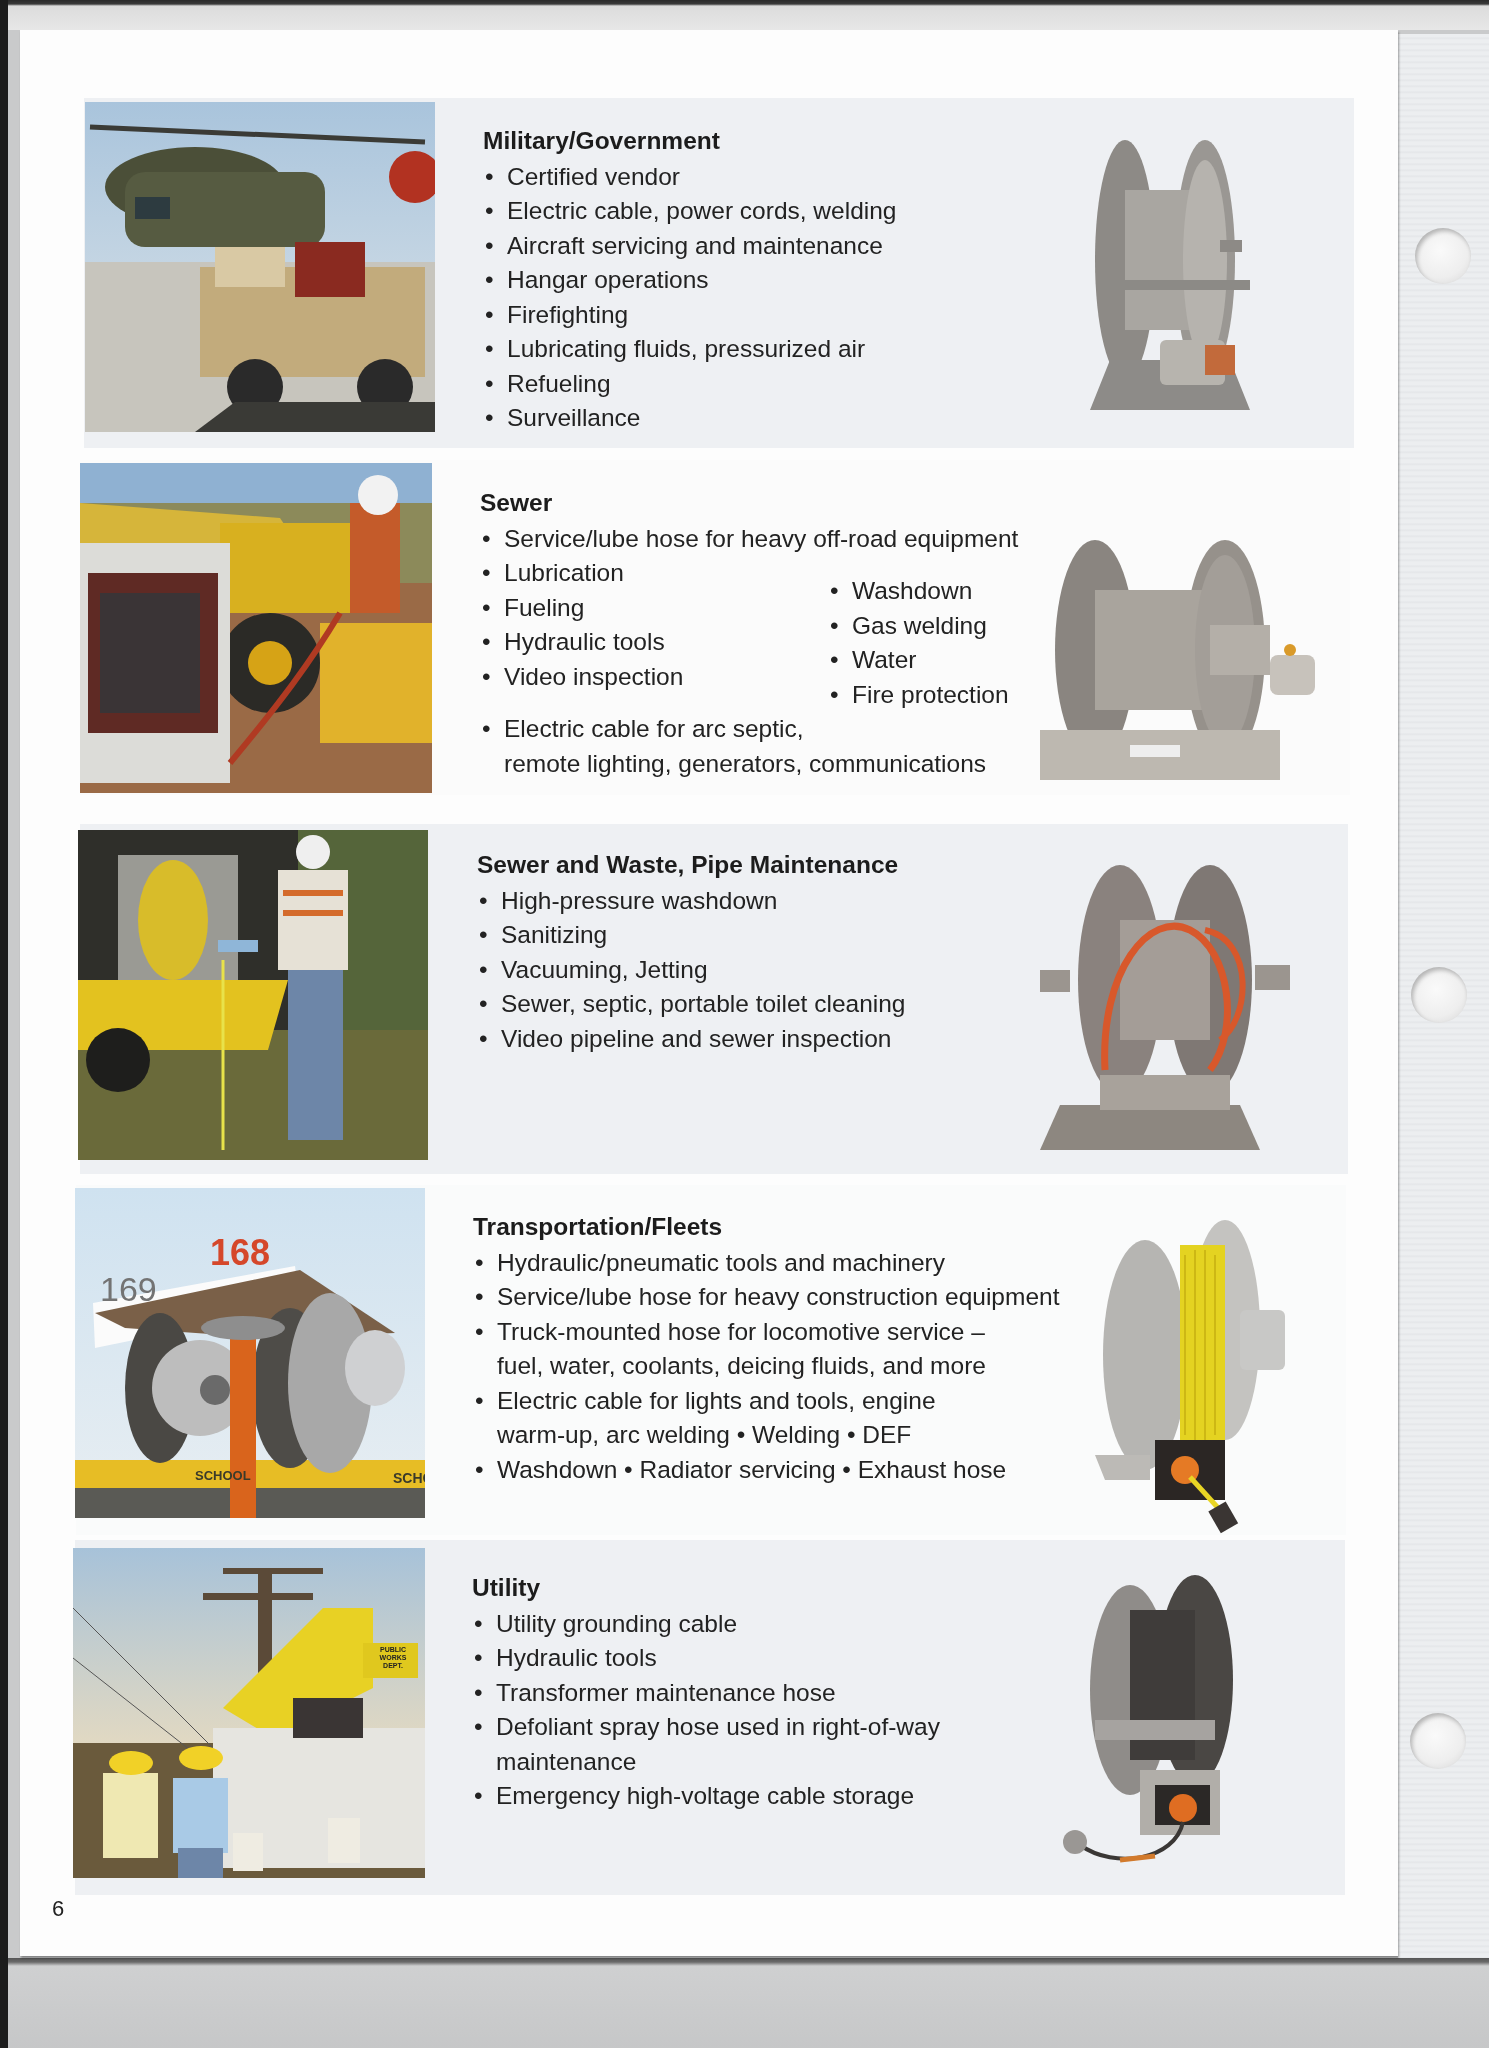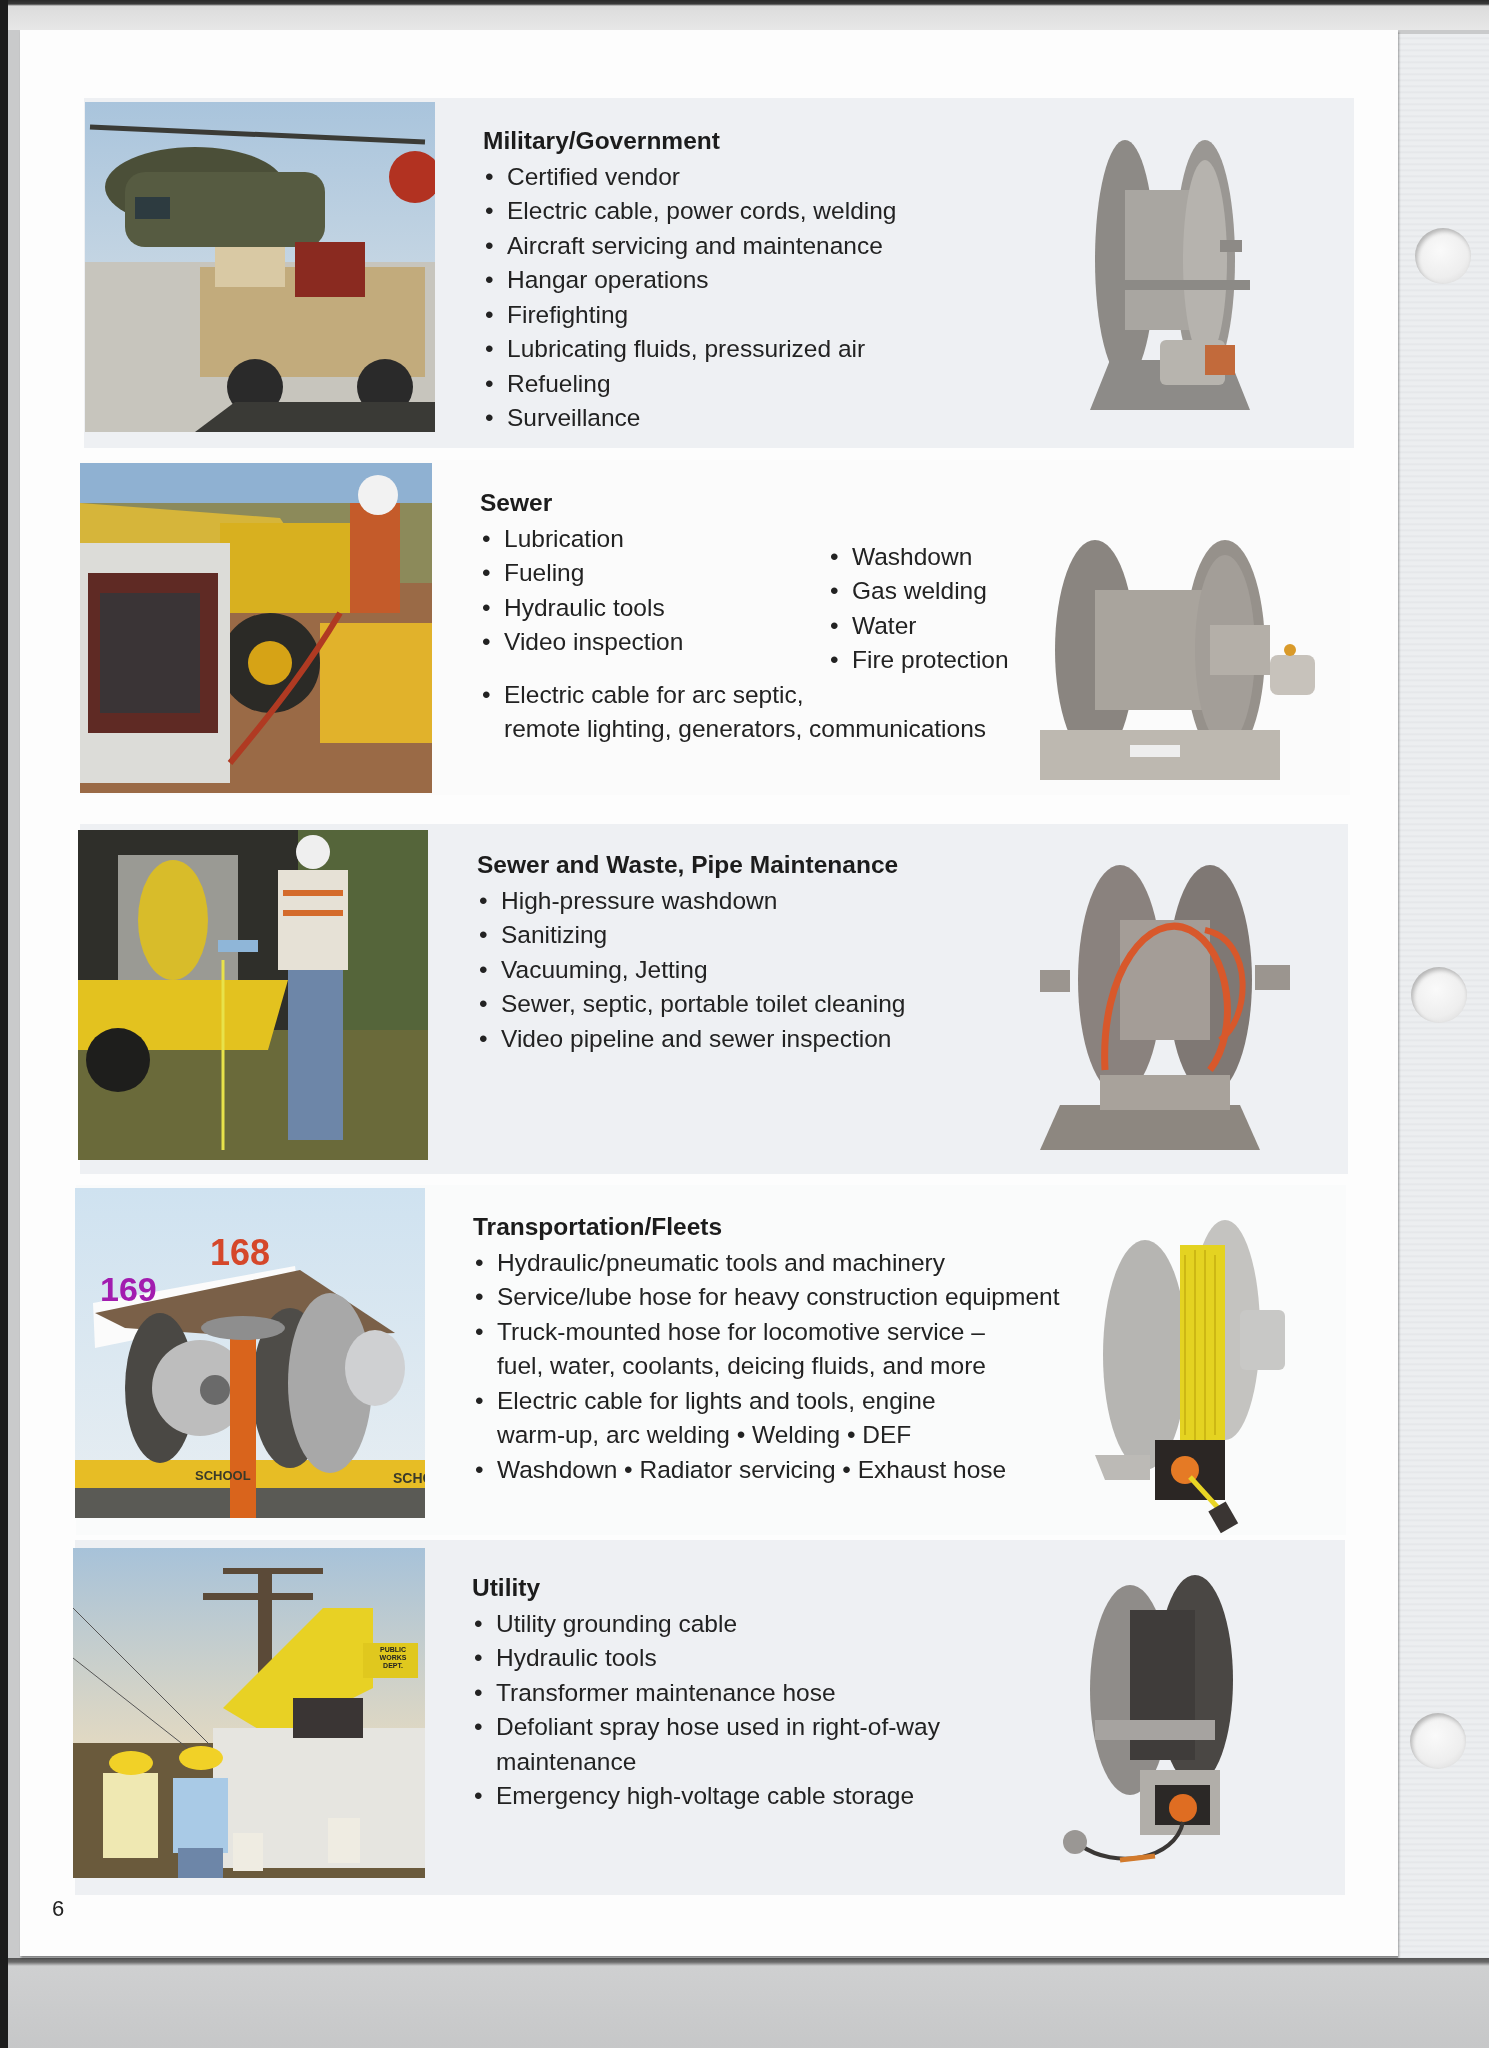--- a/index.html
+++ b/index.html
@@ -112,20 +112,23 @@
       <rect x="8" y="110" width="130" height="160" fill="#5f2a24"></rect>
       <rect x="20" y="130" width="100" height="120" fill="#3a3436"></rect>
       <rect x="240" y="160" width="112" height="120" fill="#e1b22b"></rect>
       <rect x="270" y="40" width="50" height="110" fill="#c45b2a"></rect>
       <circle cx="298" cy="32" r="20" fill="#f2f2f2"></circle>
       <path d="M150 300 C 200 240, 230 200, 260 150" stroke="#b03a22" stroke-width="6" fill="none"></path>
     </svg>
   </div>
   <div class="text" style="left:460px; top:456px;">
     <div class="heading">Sewer</div>
+    <ul>
+      <li>Service/lube hose for heavy off-road equipment</li>
+    </ul>
     <div class="two-col">
       <ul>
         <li>Lubrication</li>
         <li>Fueling</li>
         <li>Hydraulic tools</li>
         <li>Video inspection</li>
       </ul>
       <ul style="margin-top:18px;">
         <li>Washdown</li>
         <li>Gas welding</li>
@@ -213,21 +216,21 @@
       <rect x="0" y="300" width="350" height="30" fill="#5a5a55"></rect>
       <ellipse cx="85" cy="200" rx="35" ry="75" fill="#4a4844"></ellipse>
       <ellipse cx="125" cy="200" rx="48" ry="48" fill="#bdbdbd"></ellipse>
       <circle cx="140" cy="202" r="15" fill="#6a6a6a"></circle>
       <ellipse cx="215" cy="200" rx="38" ry="80" fill="#4e4c48"></ellipse>
       <ellipse cx="255" cy="195" rx="42" ry="90" fill="#a8a8a8"></ellipse>
       <ellipse cx="300" cy="180" rx="30" ry="38" fill="#cfd0d2"></ellipse>
       <rect x="155" y="140" width="26" height="190" fill="#d9641c"></rect>
       <ellipse cx="168" cy="140" rx="42" ry="12" fill="#8e8e8e"></ellipse>
     </svg>
-    <span style="position:absolute;left:25px;top:82px;font-size:34px;font-weight:bold;color:#a21caf;">169</span>
+    <span style="position:absolute;left:25px;top:82px;font-size:34px;font-weight:normal;color:#737373;">169</span>
     <span style="position:absolute;left:135px;top:44px;font-size:36px;font-weight:bold;color:#d5472a;">168</span>
     <span style="position:absolute;left:120px;top:280px;font-size:13px;font-weight:bold;color:#3a3a2a;">SCHOOL</span>
     <span style="position:absolute;left:318px;top:282px;font-size:14px;font-weight:bold;color:#3a3a2a;">SCHO</span>
   </div>
   <div class="text" style="left:453px; top:1180px;">
     <div class="heading">Transportation/Fleets</div>
     <ul>
       <li><span>Hydraulic/pneumatic tools and machinery</span></li>
       <li><span>Service/lube hose for heavy construction equipment</span></li>
       <li><span>Truck-mounted hose for locomotive service –</span><br><span>fuel, water, coolants, deicing fluids, and more</span></li>

